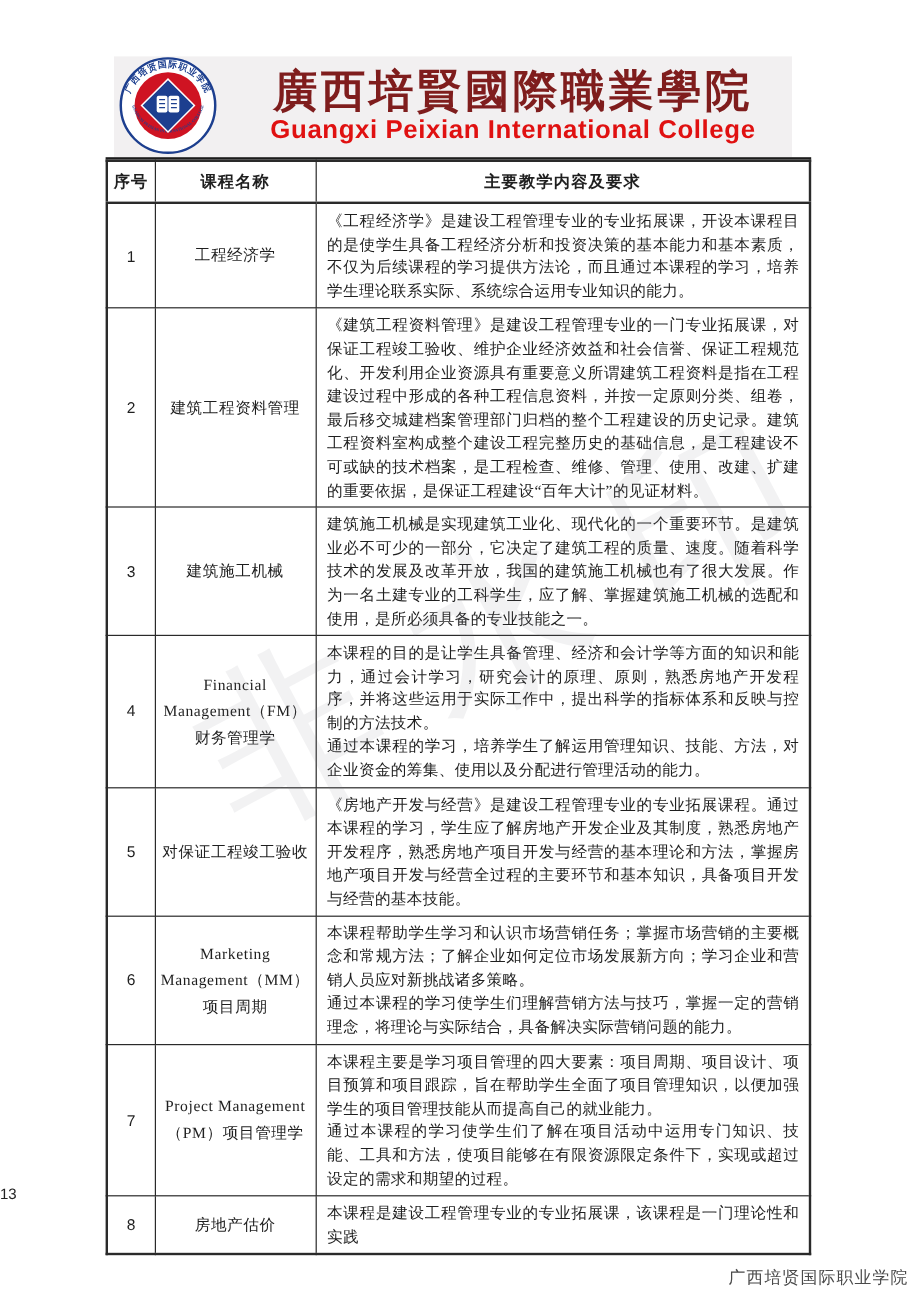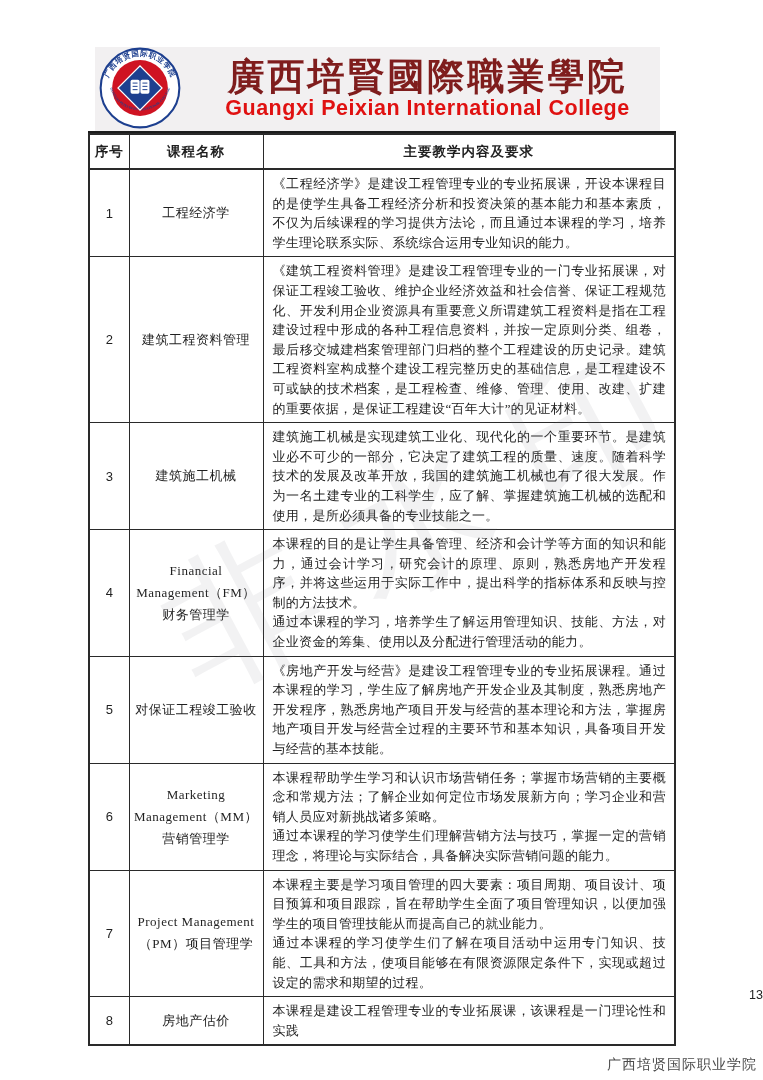--- a/index.html
+++ b/index.html
@@ -113,21 +113,21 @@
     pointer-events: none;
     z-index: 3;
     font-family: "Liberation Serif", "DejaVu Serif", serif;
   }
   
   .page-number {
     position: absolute;
     top: 988px;
     left: 0;
     width: 763px;
-    text-align: right;
+    text-align: left;
     font-size: 12.5px;
     font-family: "Liberation Sans", "DejaVu Sans", sans-serif;
     color: #222;
   }
   .site-footer {
     position: absolute;
     right: 6px;
     bottom: 6px;
     font-size: 14px;
     color: #4a4a4a;
@@ -211,21 +211,21 @@
         <td class="cell-content">本课程的目的是让学生具备管理、经济和会计学等方面的知识和能力，通过会计学习，研究会计的原理、原则，熟悉房地产开发程序，并将这些运用于实际工作中，提出科学的指标体系和反映与控制的方法技术。
 通过本课程的学习，培养学生了解运用管理知识、技能、方法，对企业资金的筹集、使用以及分配进行管理活动的能力。</td>
       </tr>
       <tr>
         <td class="cell-no">5</td>
         <td class="cell-name">对保证工程竣工验收</td>
         <td class="cell-content">《房地产开发与经营》是建设工程管理专业的专业拓展课程。通过本课程的学习，学生应了解房地产开发企业及其制度，熟悉房地产开发程序，熟悉房地产项目开发与经营的基本理论和方法，掌握房地产项目开发与经营全过程的主要环节和基本知识，具备项目开发与经营的基本技能。</td>
       </tr>
       <tr>
         <td class="cell-no">6</td>
-        <td class="cell-name">Marketing Management（MM）营销管理学</td>
+        <td class="cell-name">Marketing Management（MM）项目周期</td>
         <td class="cell-content">本课程帮助学生学习和认识市场营销任务；掌握市场营销的主要概念和常规方法；了解企业如何定位市场发展新方向；学习企业和营销人员应对新挑战诸多策略。
 通过本课程的学习使学生们理解营销方法与技巧，掌握一定的营销理念，将理论与实际结合，具备解决实际营销问题的能力。</td>
       </tr>
       <tr>
         <td class="cell-no">7</td>
         <td class="cell-name">Project Management（PM）项目管理学</td>
         <td class="cell-content">本课程主要是学习项目管理的四大要素：项目周期、项目设计、项目预算和项目跟踪，旨在帮助学生全面了项目管理知识，以便加强学生的项目管理技能从而提高自己的就业能力。
 通过本课程的学习使学生们了解在项目活动中运用专门知识、技能、工具和方法，使项目能够在有限资源限定条件下，实现或超过设定的需求和期望的过程。</td>
       </tr>
       <tr>

